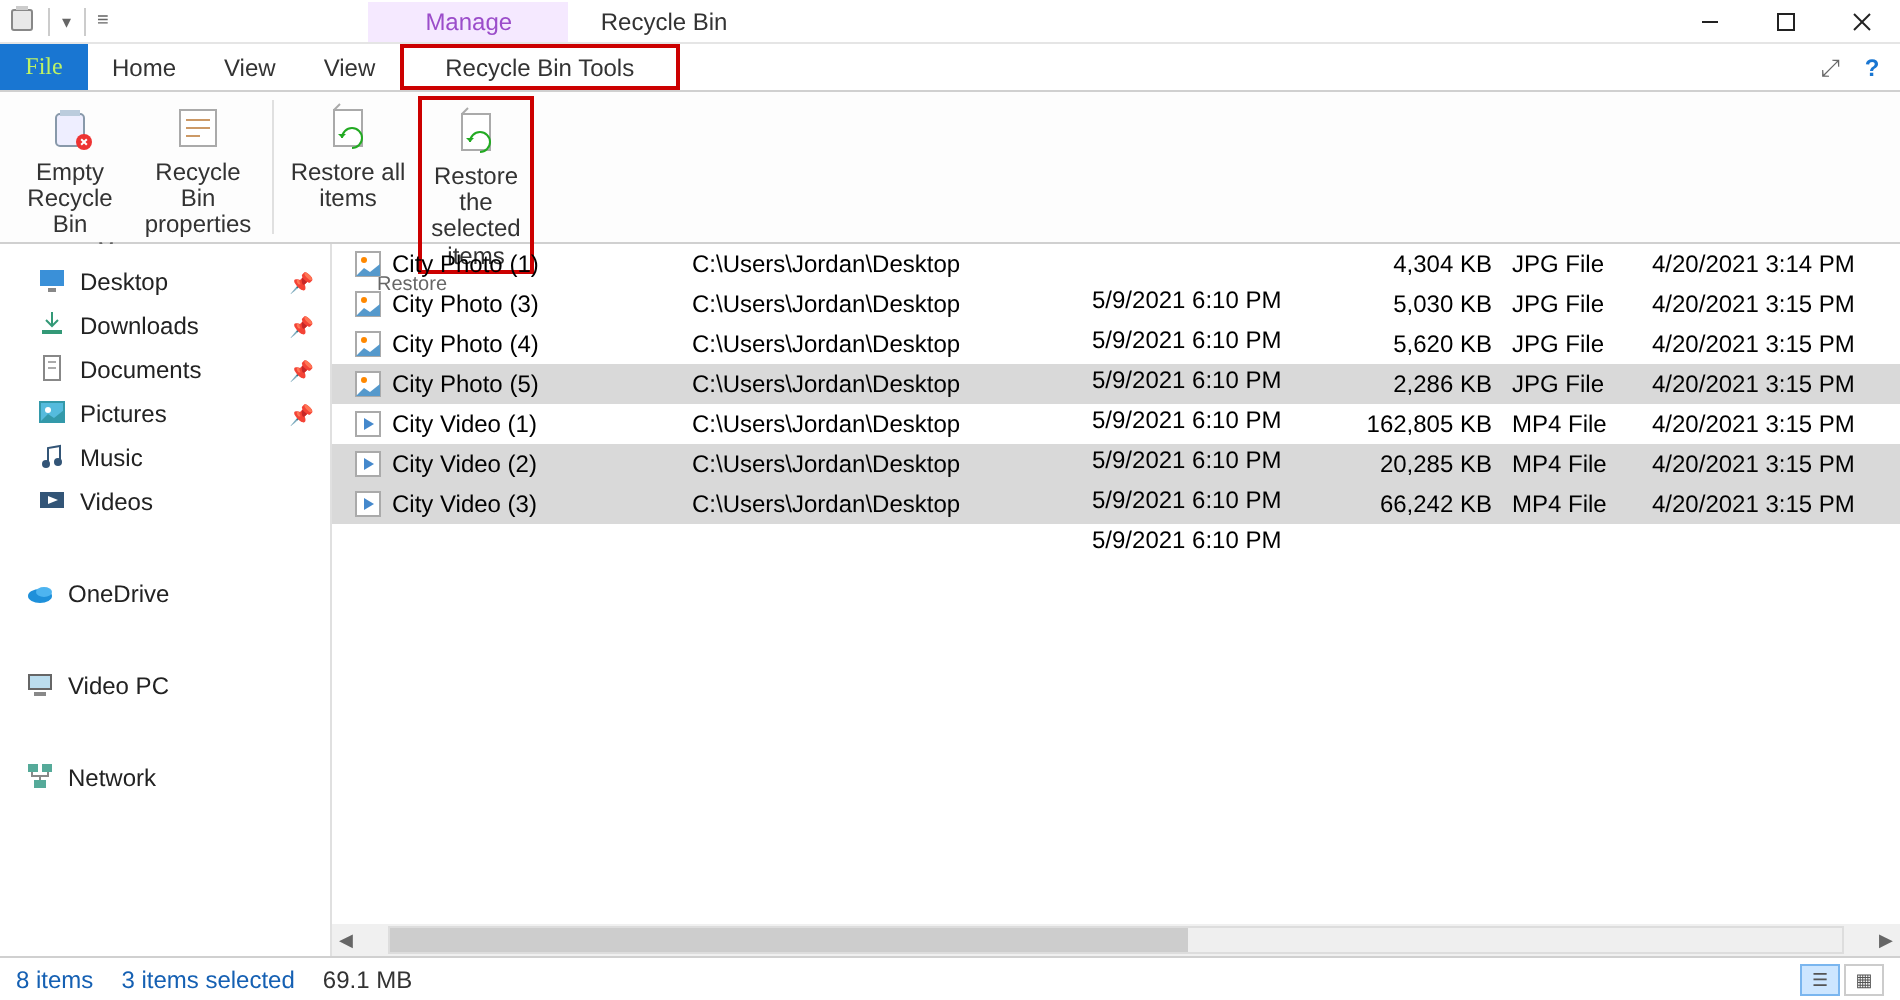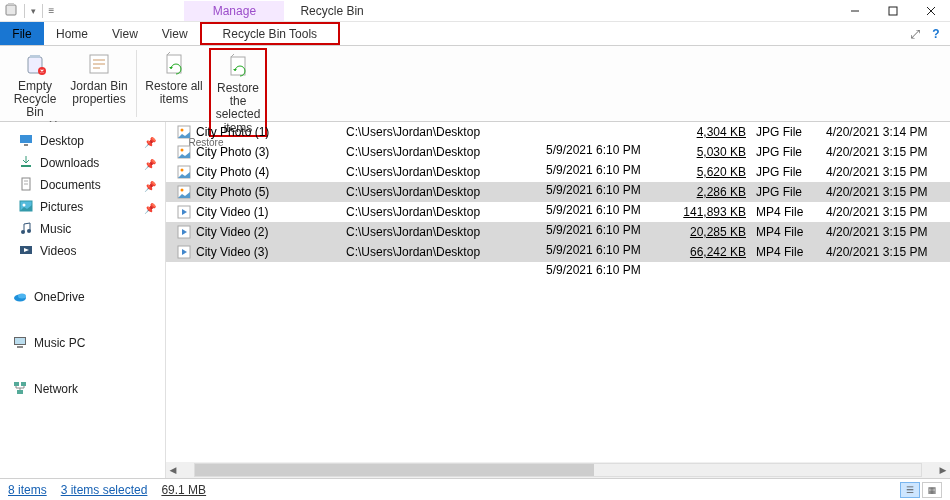--- a/index.html
+++ b/index.html
@@ -9,21 +9,21 @@
 .titlebar .qat { display: flex; align-items: center; gap: 4px; padding-left: 4px; }
 .titlebar .qat .sep { width: 1px; height: 14px; background: #ccc; margin: 0 2px; }
 .titlebar .manage-chip { margin-left: 130px; width: 100px; text-align: center; color: #9b4dca; background: #f5e9ff; height: 20px; line-height: 20px; }
 .titlebar .wintitle { margin-left: 16px; color: #333; }
 .titlebar .spacer { flex: 1; }
 .winbtns { display: flex; }
 .winbtns .btn { width: 38px; height: 22px; display: flex; align-items: center; justify-content: center; color: #333; }
 .winbtns .btn svg { display:block; }
 
 .tabs { height: 24px; display: flex; align-items: stretch; border-bottom: 1px solid #d0d0d0; background: #fff; }
-.tabs .file { background: #1976d2; color: #000000; width: 44px; display: flex; align-items: center; justify-content: center; }
+.tabs .file { background: #1976d2; color: #bef264; width: 44px; display: flex; align-items: center; justify-content: center; font-family: Liberation Serif, serif; }
 .tabs .tab { padding: 0 12px; display: flex; align-items: center; color: #333; }
 .tabs .rb-tools { border: 2px solid #c00; padding: 0 21px; }
 .tabs .tabspacer { flex: 1; }
 .tabs .help { width: 20px; display: flex; align-items: center; justify-content: center; color: #1976d2; font-weight: bold; border-radius: 50%; margin-right: 4px;}
 .tabs .dropdown-pin { padding: 0 6px; display:flex; align-items:center; color:#666;}
 
 .ribbon { height: 76px; display: flex; border-bottom: 1px solid #d0d0d0; background: #fdfdfd; }
 .ribbon .group { display: flex; flex-direction: column; align-items: center; padding: 2px 6px 0 6px; }
 .ribbon .group .buttons { display: flex; gap: 6px; flex:1; }
 .ribbon .group .glabel { font-size: 10px; color: #666; padding-bottom: 2px; }
@@ -41,30 +41,30 @@
 .nav .ico { width: 16px; height: 16px; display:flex; align-items:center; justify-content:center;}
 
 .list { flex: 1; display: flex; flex-direction: column; position: relative; }
 .rows { flex:1; overflow:hidden; }
 .row { display: flex; align-items: center; height: 20px; padding-left: 10px; }
 .row.selected { background: #d9d9d9; }
 .row .c-icon { width: 16px; height: 16px; margin-right: 4px; flex-shrink:0; display:flex; align-items:center; justify-content:center;}
 .row .c-name { width: 150px; }
 .row .c-loc { width: 200px; }
 .row .c-del { width: 130px; margin-top: 36px; }
-.row .c-size { width: 80px; text-align: right; padding-right: 10px; text-decoration: underline; }
+.row .c-size { width: 80px; text-align: right; padding-right: 10px; }
 .row .c-type { width: 70px; }
 .row .c-mod { flex: 1; }
 .hscroll { height: 16px; background: #f0f0f0; display:flex; align-items:center;}
 .hscroll .track { flex:1; height:14px; background:#efefef; border:1px solid #ddd; position:relative; margin:0 14px;}
 .hscroll .thumb { position:absolute; left:0; top:0; bottom:0; width:55%; background:#cdcdcd;}
 .hscroll .arrow{ width:14px; text-align:center; color:#666; font-size:9px;}
 
 .status { height: 22px; border-top: 1px solid #d0d0d0; display: flex; align-items: center; padding: 0 8px; background: #fff; color: #1560b3;}
-.status .sseg { margin-right: 14px; text-decoration: underline; }
+.status .sseg { margin-right: 14px; }
 .status .spacer { flex: 1; }
 .viewbtns { display:flex; gap:2px;}
 .viewbtn { width:20px; height:16px; border:1px solid #ccc; display:flex; align-items:center; justify-content:center; font-size:9px; color:#555;}
 .viewbtn.active{ background:#cde6ff; border-color:#7ab6ef;}
 
 svg { overflow: visible; }
 </style>
 </head>
 <body>
 
@@ -131,21 +131,21 @@
       </div>
       <div class="rbtn">
         <div class="ico">
             <svg width="26" height="26">
               <rect x="4" y="4" width="18" height="18" fill="#fff" stroke="#aaa"></rect>
               <line x1="7" y1="9" x2="19" y2="9" stroke="#c96"></line>
               <line x1="7" y1="13" x2="19" y2="13" stroke="#c96"></line>
               <line x1="7" y1="17" x2="14" y2="17" stroke="#c96"></line>
             </svg>
           </div>
-        <div class="lbl">Jordan Bin properties</div>
+        <div class="lbl">Recycle Bin properties</div>
       </div>
     </div>
     <div class="glabel">Manage</div>
   </div>
   <div class="groupsep"></div>
   <div class="group">
     <div class="buttons">
       <div class="rbtn">
         <div class="ico">
             <svg width="26" height="26">
@@ -246,21 +246,21 @@
         <span>OneDrive</span>
       </div>
     <div class="item section">
         <span class="ico">
           <svg width="14" height="14">
             <rect x="1" y="2" width="12" height="8" fill="#666"></rect>
             <rect x="2" y="3" width="10" height="6" fill="#bde"></rect>
             <rect x="4" y="11" width="6" height="2" fill="#888"></rect>
           </svg>
         </span>
-        <span>Music PC</span>
+        <span>Video PC</span>
       </div>
     <div class="item section">
         <span class="ico">
           <svg width="14" height="14">
             <rect x="1" y="1" width="5" height="4" fill="#5a9"></rect>
             <rect x="8" y="1" width="5" height="4" fill="#5a9"></rect>
             <rect x="4" y="9" width="6" height="4" fill="#5a9"></rect>
             <path d="M3 5v2h8V5M7 7v2" stroke="#888" fill="none"></path>
           </svg>
         </span>
@@ -333,21 +333,21 @@
         <div class="row">
           <span class="c-icon">
             <svg width="14" height="14">
               <rect x="1" y="1" width="12" height="12" fill="#fff" stroke="#aaa"></rect>
               <path d="M5 4l5 3-5 3z" fill="#48c"></path>
             </svg>
           </span>
           <span class="c-name">City Video (1)</span>
           <span class="c-loc">C:\Users\Jordan\Desktop</span>
           <span class="c-del">5/9/2021 6:10 PM</span>
-          <span class="c-size">141,893 KB</span>
+          <span class="c-size">162,805 KB</span>
           <span class="c-type">MP4 File</span>
           <span class="c-mod">4/20/2021 3:15 PM</span>
         </div>
         <div class="row selected">
           <span class="c-icon">
             <svg width="14" height="14">
               <rect x="1" y="1" width="12" height="12" fill="#fff" stroke="#aaa"></rect>
               <path d="M5 4l5 3-5 3z" fill="#48c"></path>
             </svg>
           </span>

